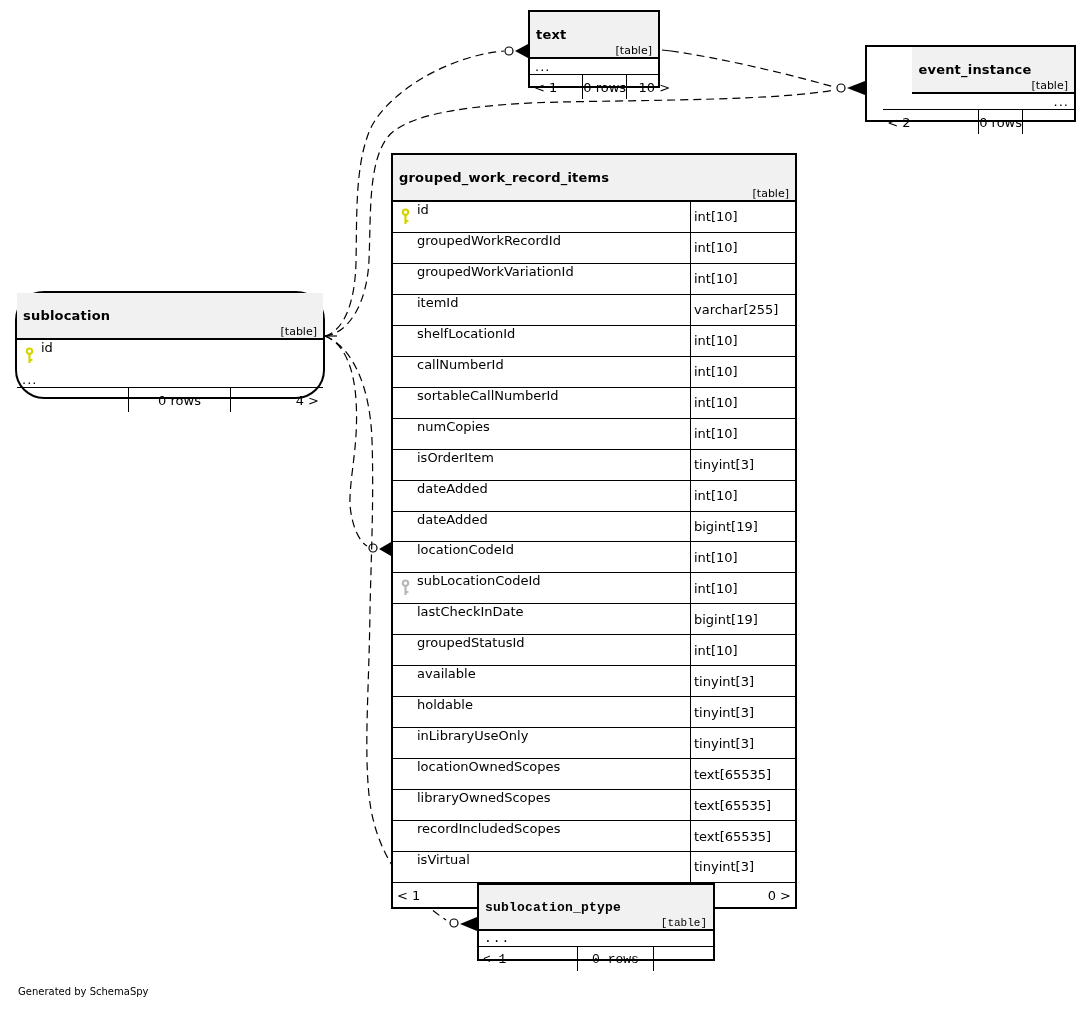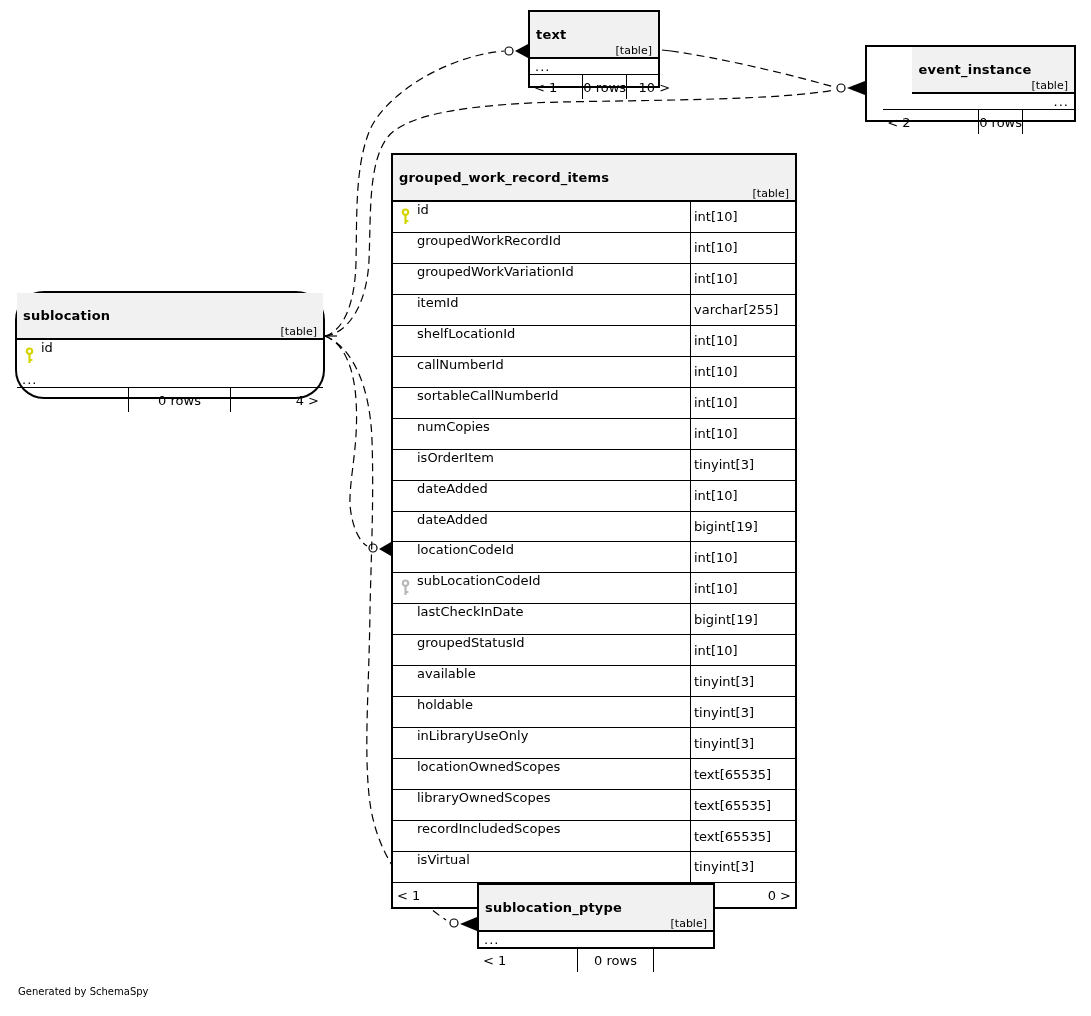--- a/index.html
+++ b/index.html
@@ -50,21 +50,21 @@
 
   #t-grouped{left:391px;top:153px;width:406px;height:756px;}
   #t-grouped .tn-header{flex:0 0 28px;}
   #t-grouped .col-row{flex:1;}
   #t-grouped .f1{width:130px;} #t-grouped .f3{width:128px;}
 
   #t-sublocation{left:15px;top:291px;width:310px;height:108px;border-radius:29px;}
   #t-sublocation .col-row{flex:0 0 32px;}
   #t-sublocation .f1{width:86px;} #t-sublocation .f3{width:93px;}
 
-  #t-sublocation-ptype{left:477px;top:883px;width:238px;height:66px;}
+  #t-sublocation-ptype{left:477px;top:883px;width:238px;height:78px;font-family:Liberation Mono, monospace;}
   #t-sublocation-ptype .f1{width:73px;} #t-sublocation-ptype .f3{width:60px;}
 
   .generated-note{position:absolute;left:18px;top:986px;font-size:10px;}
 </style>
 </head>
 <body>
 
 <svg class="overlay" width="1091" height="1016" viewBox="0 0 1091 1016">
   <g>
     <path class="dash" d="M325,336 C343,331 355,305 356,262 C357,215 355,168 369,132 C383,96 445,56 504,51"></path>

